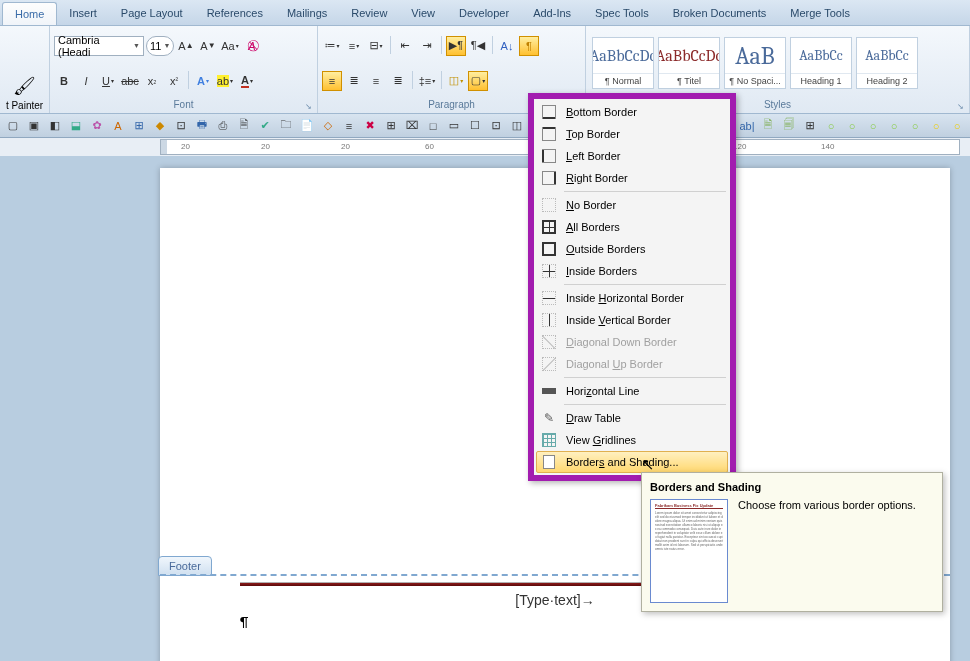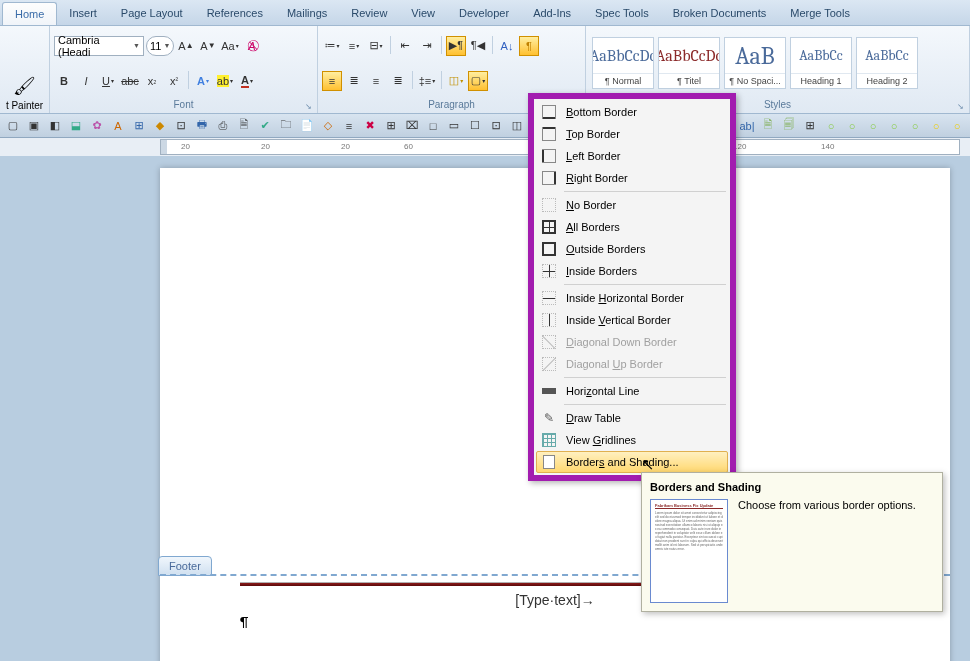--- a/index.html
+++ b/index.html
@@ -292,21 +292,21 @@
   <span class="btn" style="color:#ec0">○</span>
   <span class="btn" style="color:#ec0">○</span>
 </div>
 
 <div class="ruler-row">
   <div class="ruler">
     <span class="ruler-dark"></span>
     <span class="tick" style="left:20px">20</span>
     <span class="tick" style="left:100px">20</span>
     <span class="tick" style="left:180px">20</span>
-    <span class="tick" style="left:243px">60</span>
+    <span class="tick" style="left:264px">60</span>
     <span class="tick" style="left:572px">120</span>
     <span class="tick" style="left:660px">140</span>
   </div>
 </div>
 
 <div class="doc-area">
   <div class="page">
     <div class="footer-tab">Footer</div>
     <div class="footer-area">
       <div class="footer-hr"></div>

